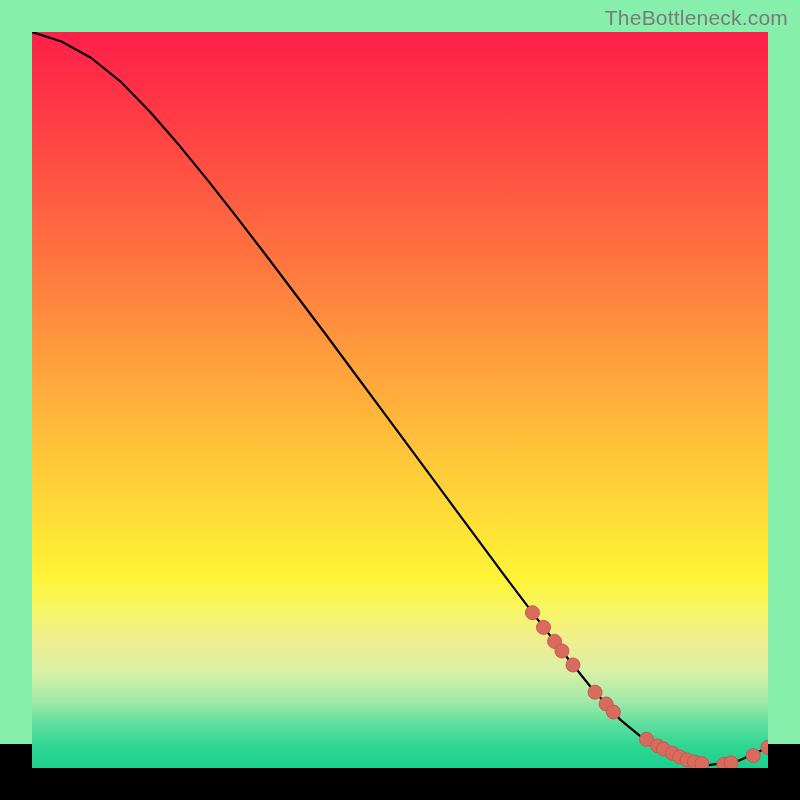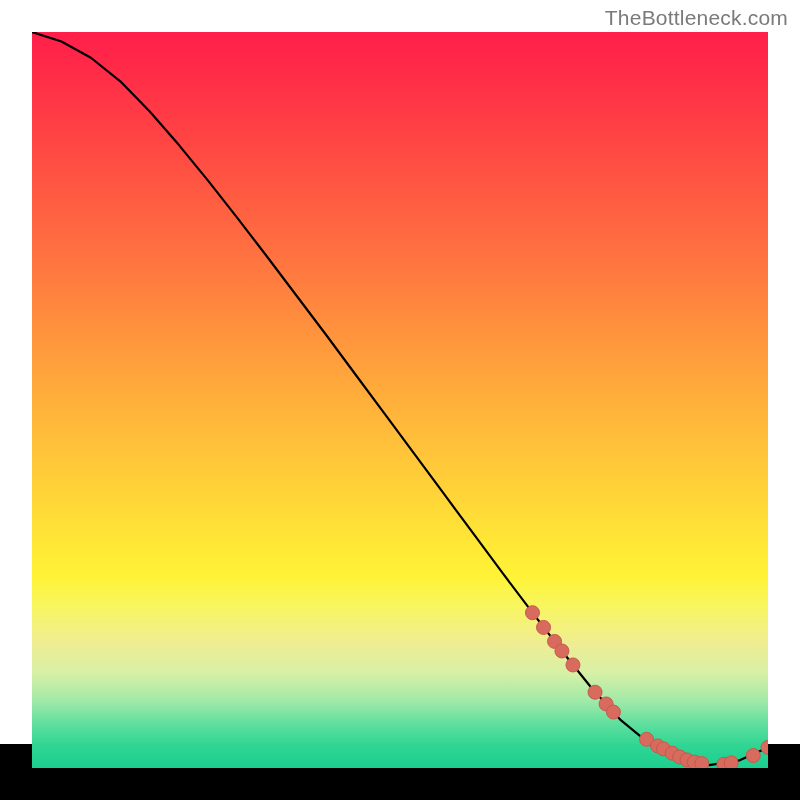--- a/index.html
+++ b/index.html
@@ -8,21 +8,21 @@
     width: 800px;
     height: 800px;
     background: #000;
     overflow: hidden;
     font-family: Arial, Helvetica, sans-serif;
   }
   .stage {
     position: relative;
     width: 800px;
     height: 744px;
-    background: #ffffff;
+    background: #86efac;
   }
   .plot {
     position: absolute;
     left: 32px;
     top: 32px;
     width: 736px;
     height: 736px;
     overflow: hidden;
   }
   .gradient {

